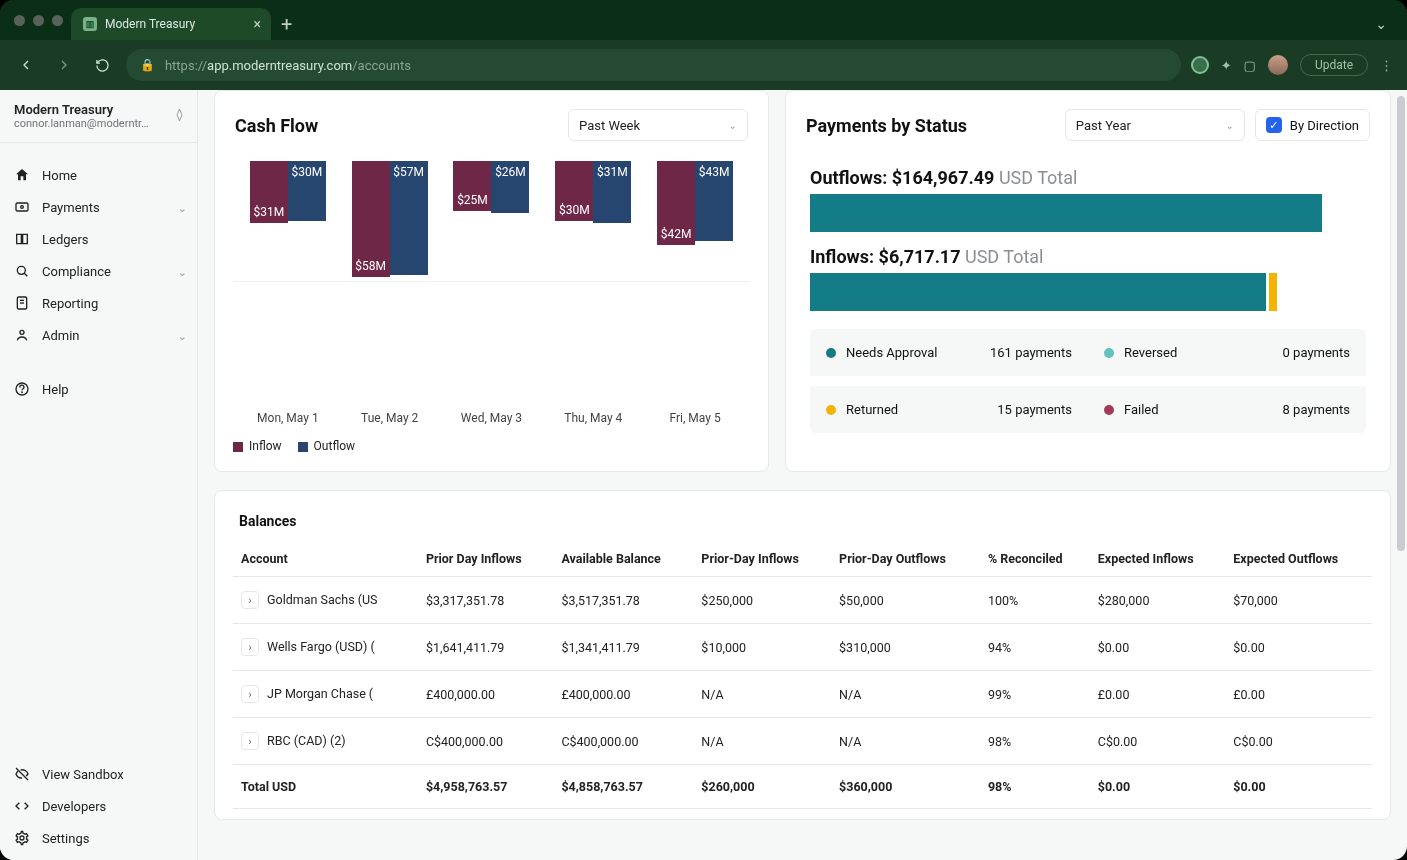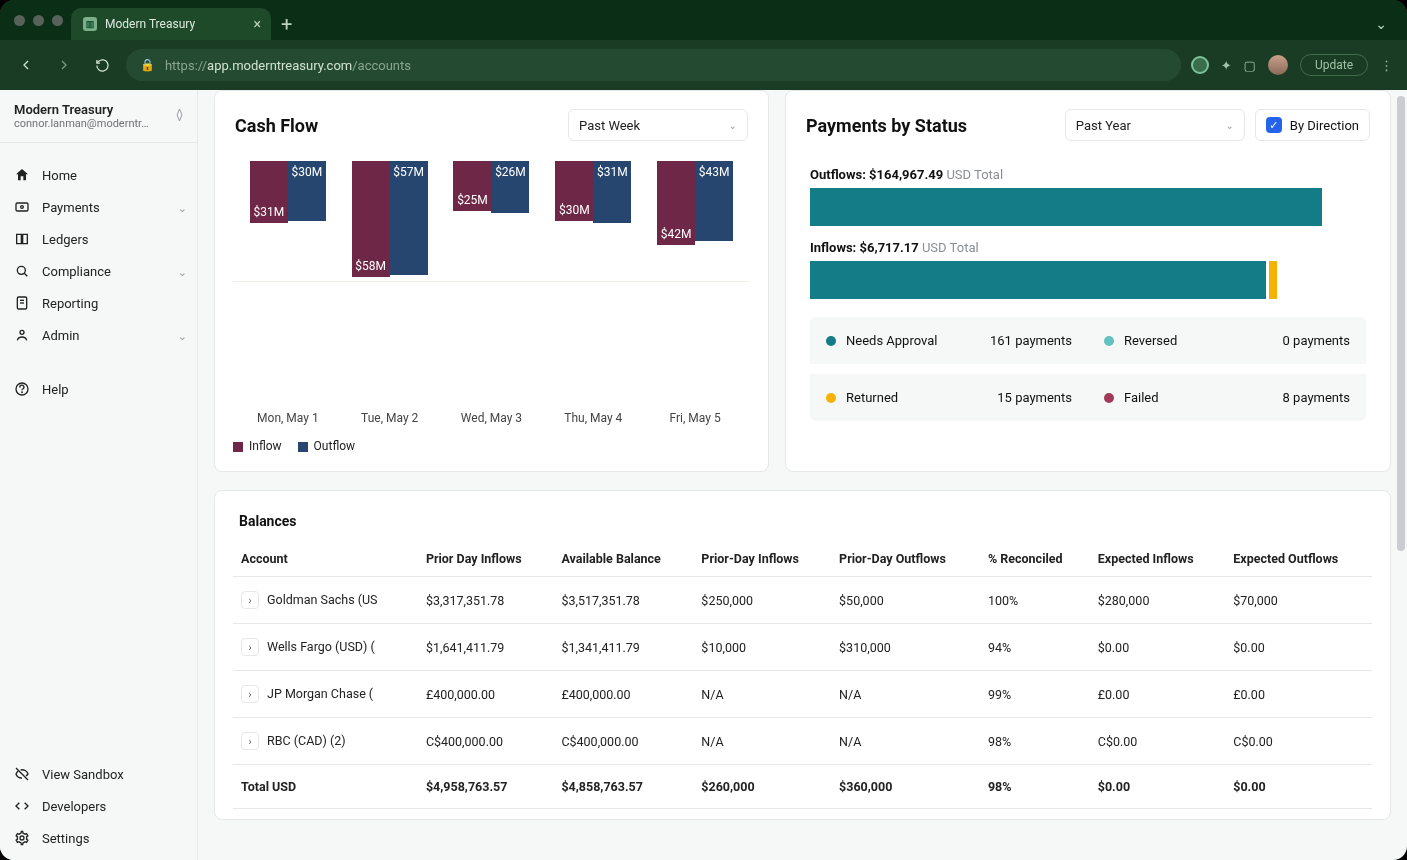--- a/index.html
+++ b/index.html
@@ -109,21 +109,21 @@
   }
   .cf-in{background:var(--inflow);align-items:flex-end;}
   .cf-out{background:var(--outflow);align-items:flex-start;padding-top:4px;}
   .cf-xlabels{display:flex;justify-content:space-around;padding:10px 22px 0;}
   .cf-xl{width:76px;text-align:center;font-size:12px;color:#444;}
   .cf-legend{display:flex;gap:16px;padding:14px 18px 18px;font-size:12px;color:#222;}
   .sw{width:10px;height:10px;display:inline-block;margin-right:6px;vertical-align:middle;}
 
   
   .pay-body{padding:6px 24px 18px;}
-  .pay-line{margin:14px 0 6px;font-size:13px;}
+  .pay-line{margin:14px 0 6px;font-size:18px;}
   .pay-line b{font-weight:700;}
   .pay-line .muted{color:#8b8f94;}
   .hbar-wrap{height:38px;width:100%;background:transparent;position:relative;display:flex;gap:3px;}
   .hbar-main{background:var(--accent);}
   .hbar-tail{background:var(--yellow);}
   .status-grid{display:grid;grid-template-columns:1fr 1fr;gap:0;margin-top:18px;border-radius:6px;overflow:hidden;}
   .status-cell{display:flex;align-items:center;justify-content:space-between;background:#f6f7f7;padding:16px 16px;font-size:13px;}
   .status-cell:nth-child(1),.status-cell:nth-child(2){border-bottom:10px solid #fff;}
   .status-cell .left{display:flex;align-items:center;gap:10px;}
   .status-dot{width:10px;height:10px;border-radius:50%;}

